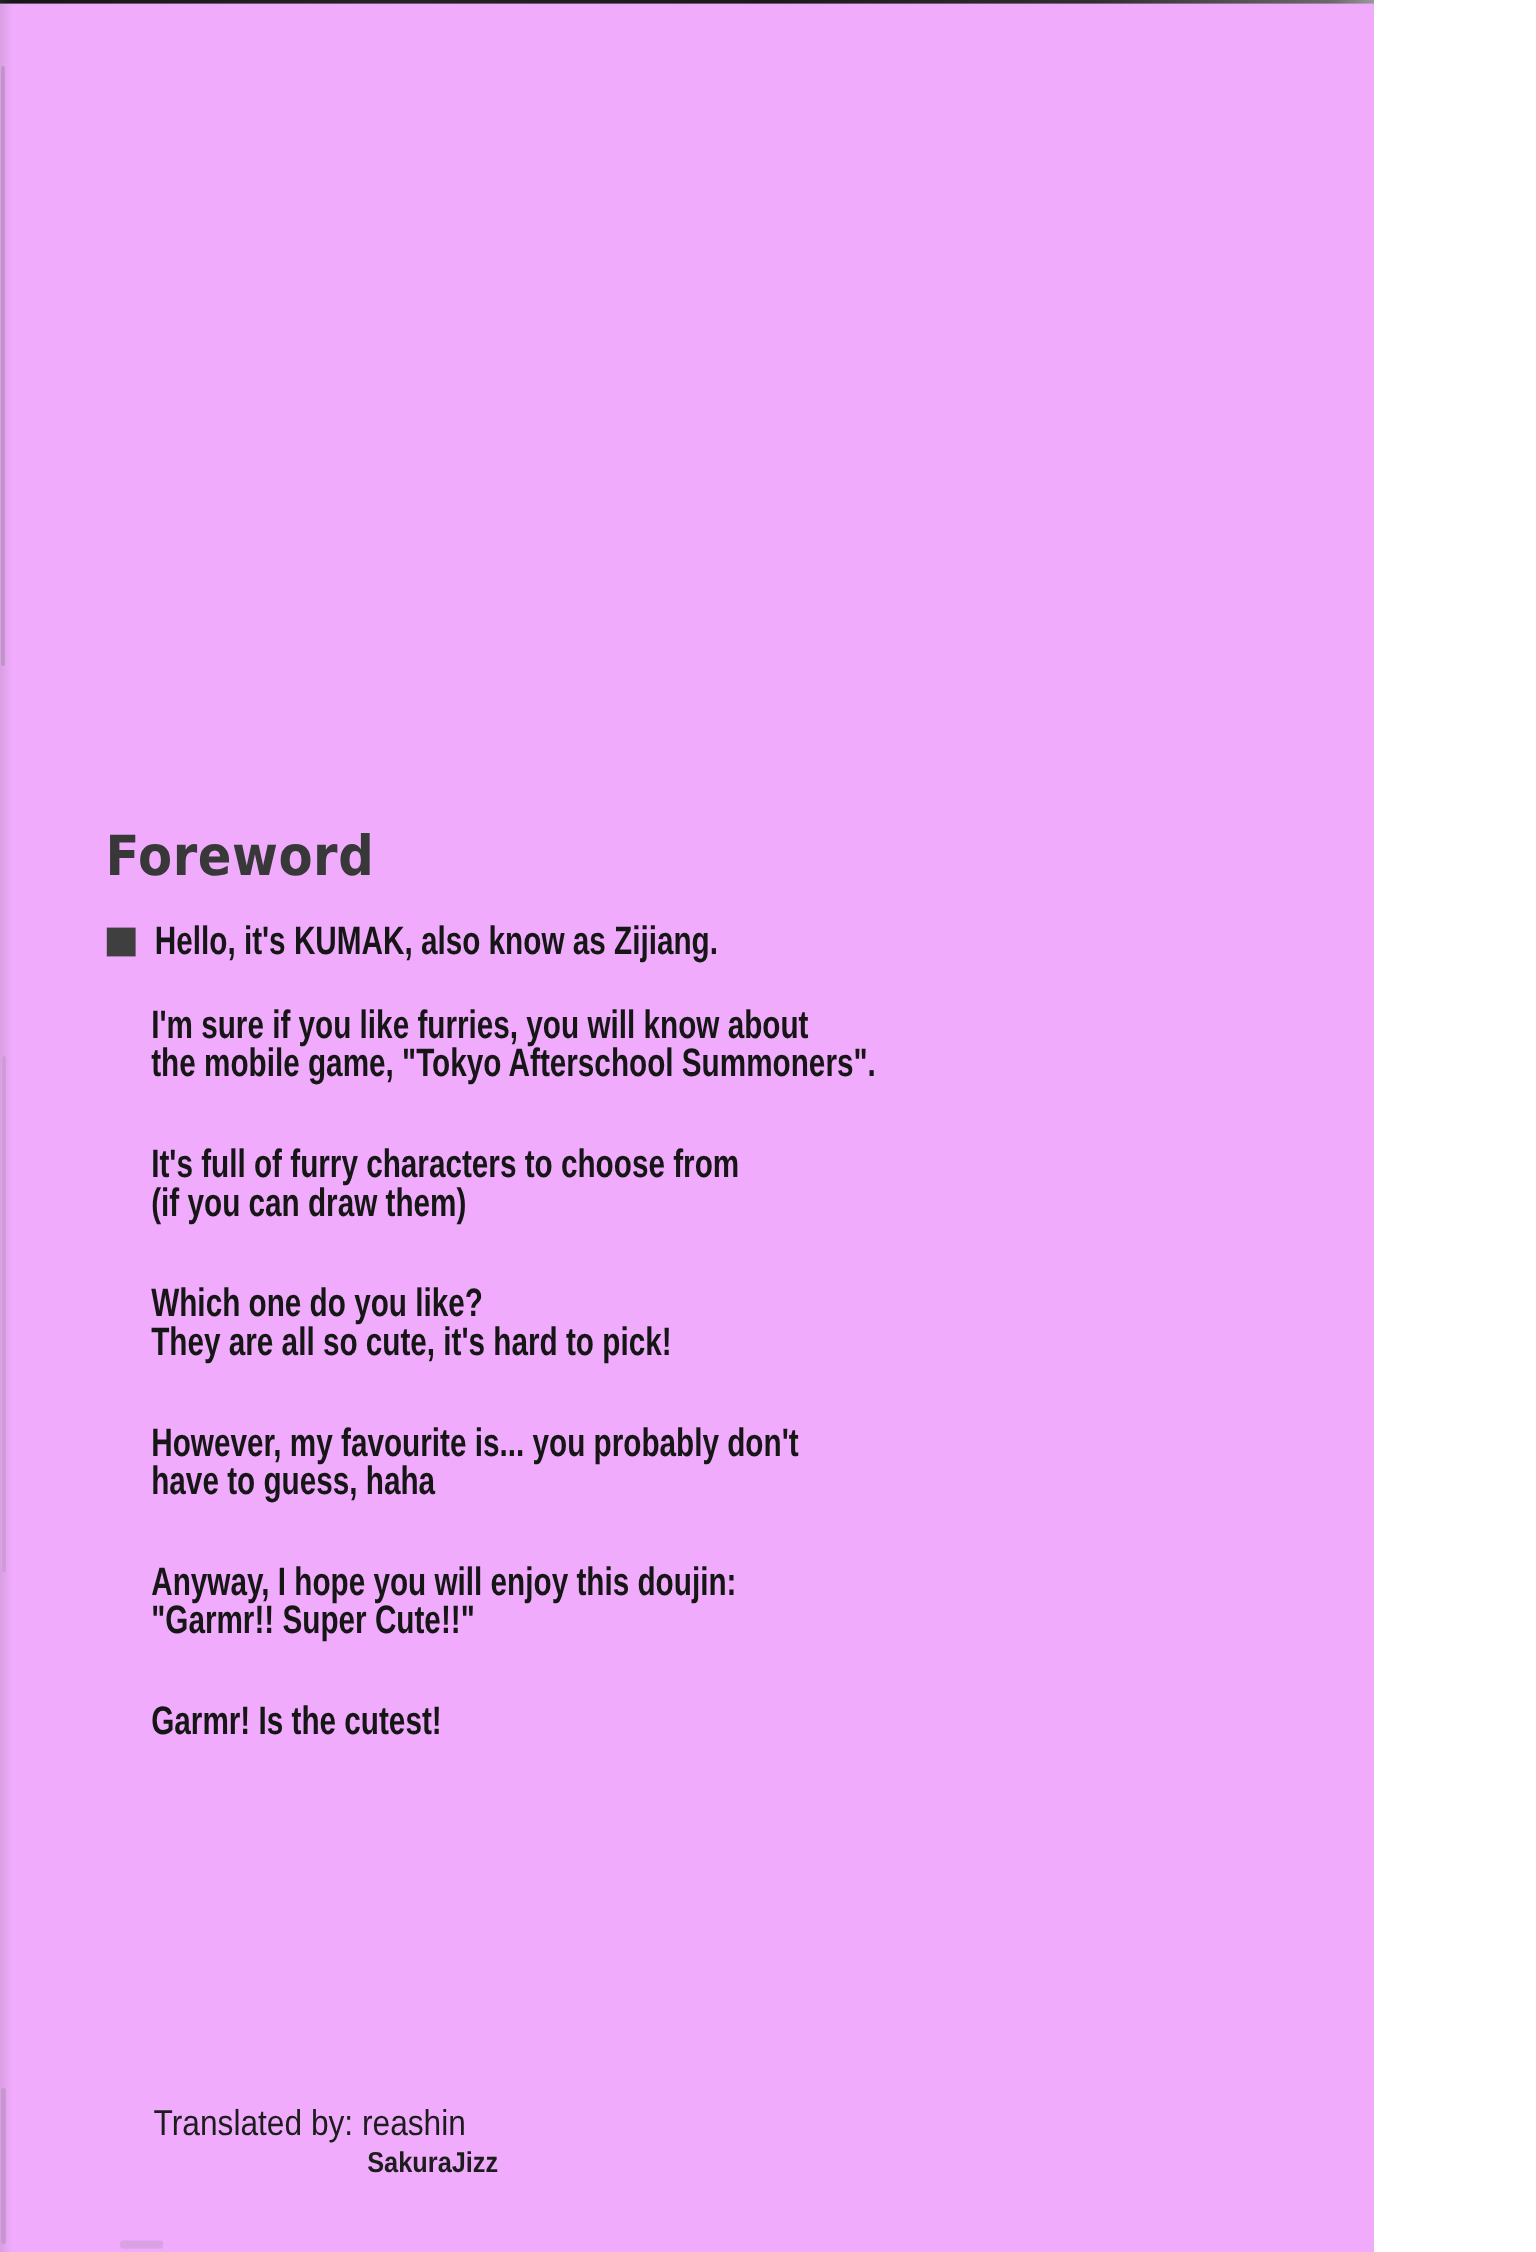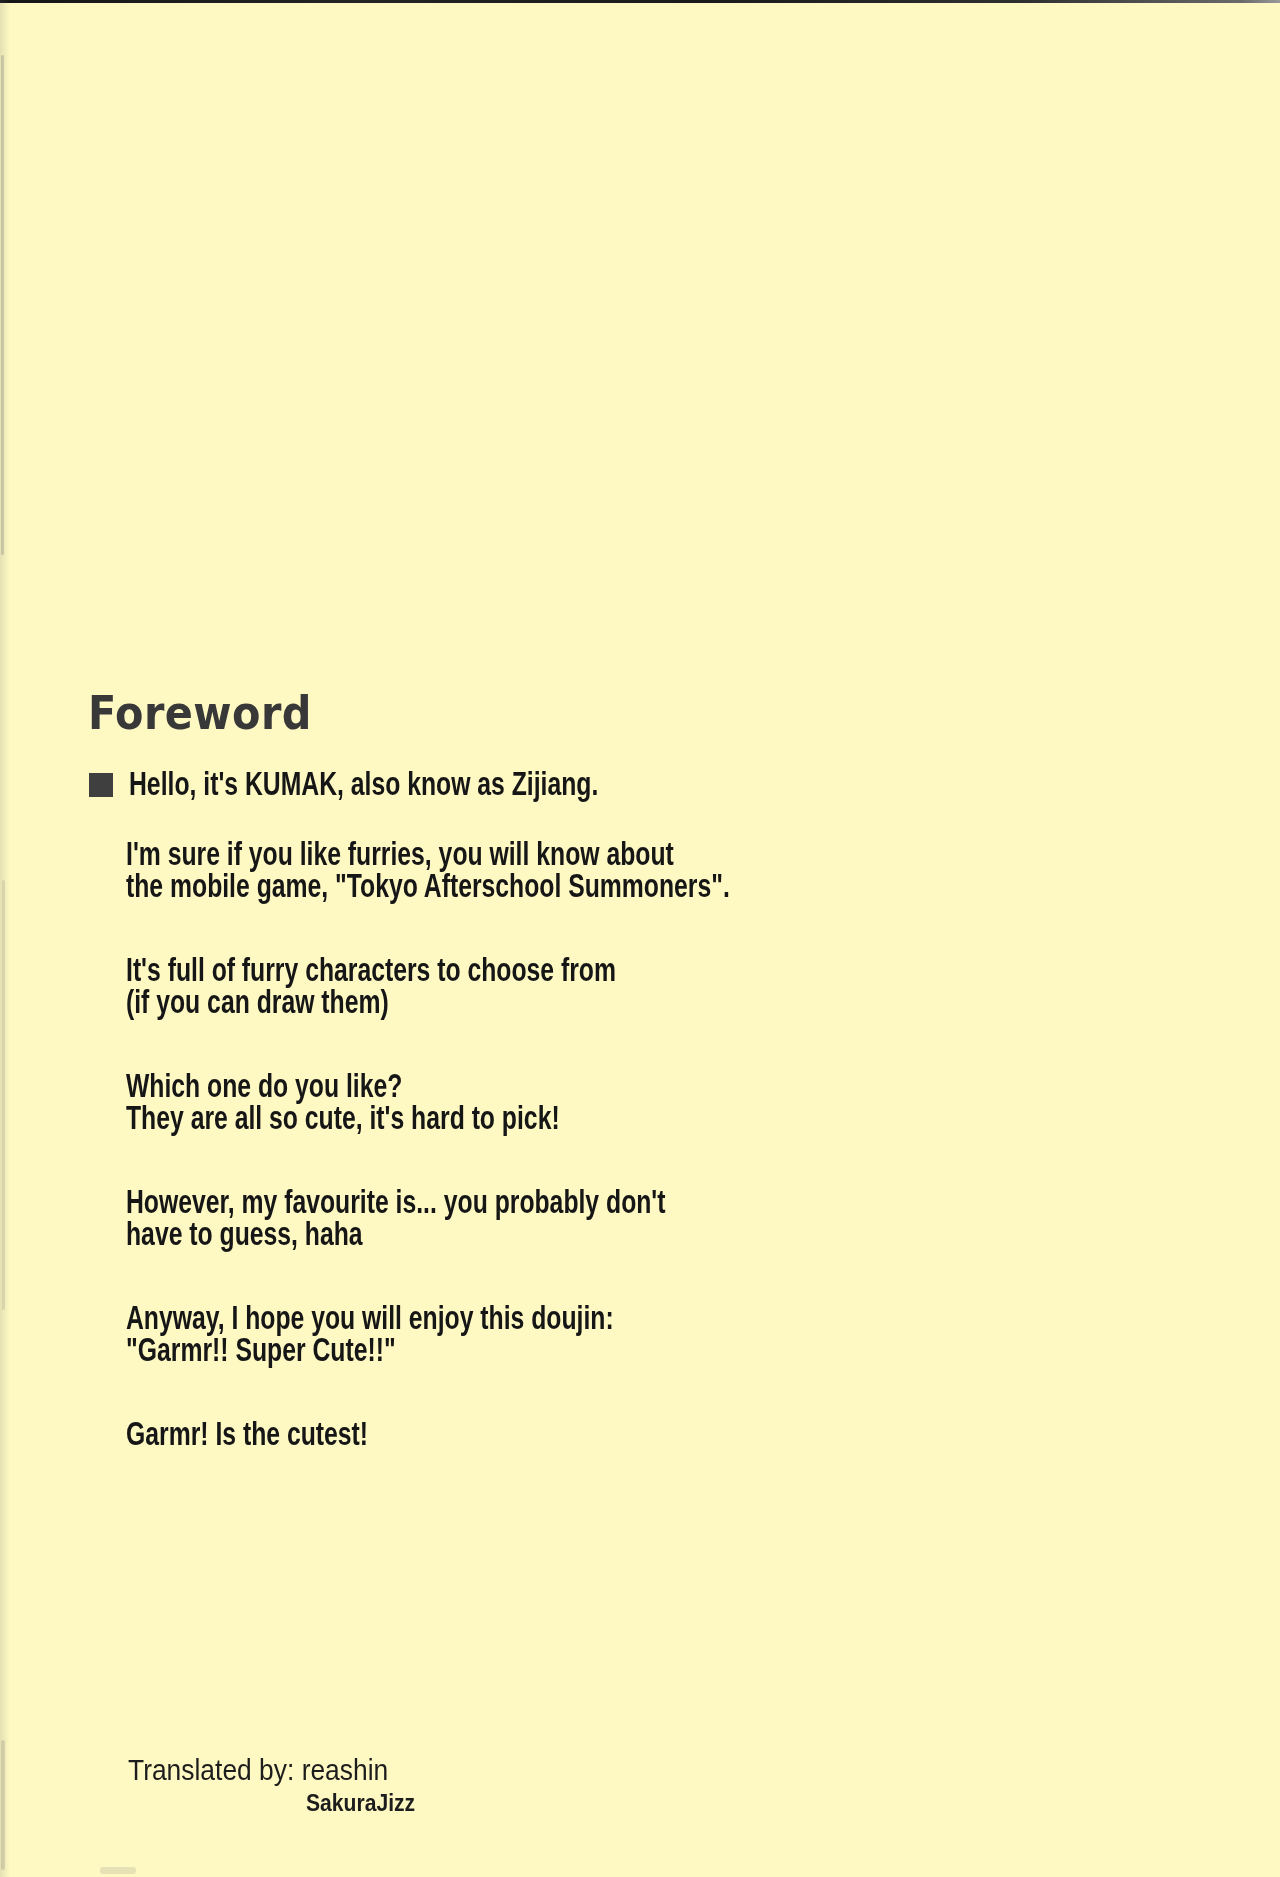--- a/index.html
+++ b/index.html
@@ -1,21 +1,21 @@
 <!DOCTYPE html>
 <html><head>
 <meta charset="utf-8">
 <style>
   html, body { margin: 0; padding: 0; background: #ffffff; }
 
   .page {
     position: relative;
-    width: 1280px;
+    width: 1145px;
     height: 1877px;
-    background: #fef9c3;
+    background: #f0abfc;
     overflow: hidden;
     font-family: "Liberation Sans", sans-serif;
   }
 
   
   .scan-top {
     position: absolute; top: 0; left: 0;
     width: 100%; height: 3px;
     background: linear-gradient(to right,
       #161616 0%, #242424 28%, #1a1a1a 55%, #303030 80%, #6a6a6a 97%, #9a9a9a 100%);

